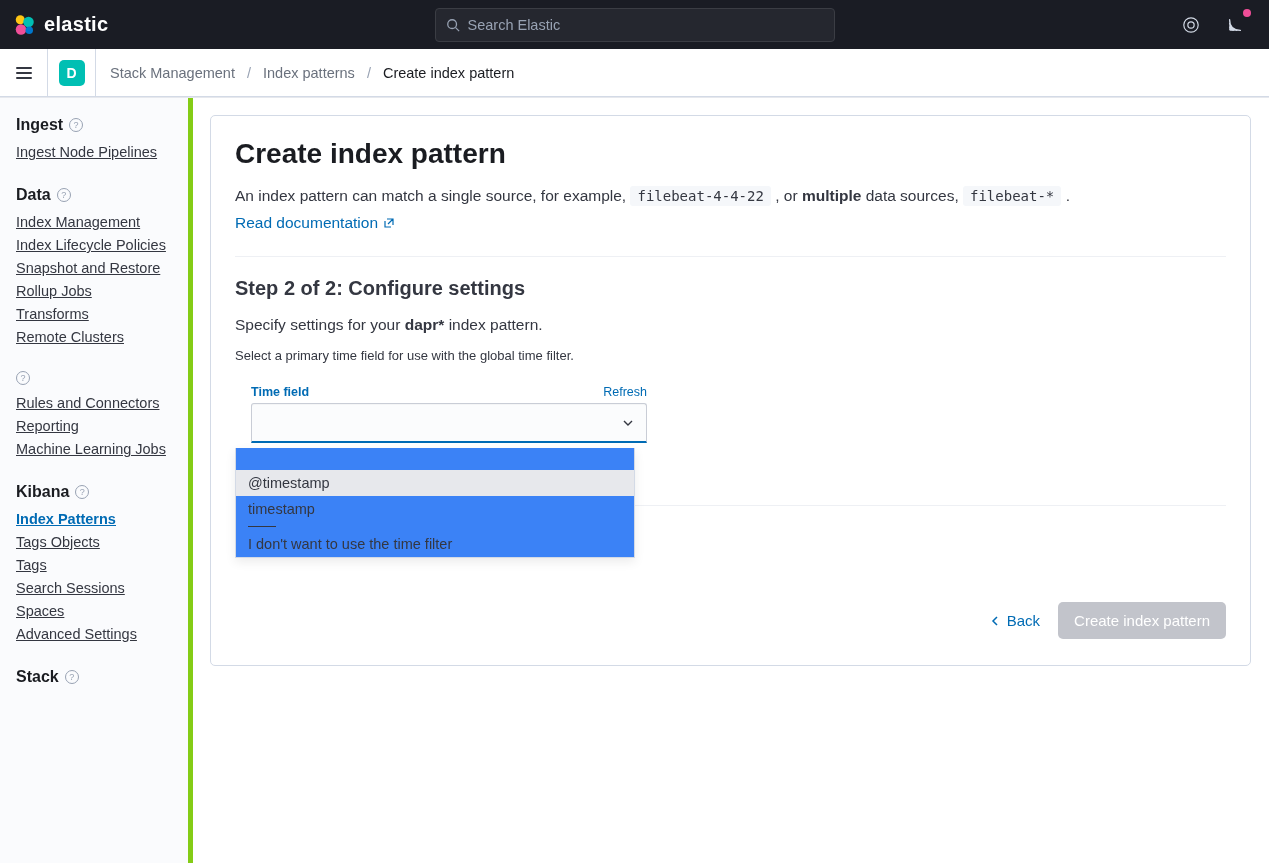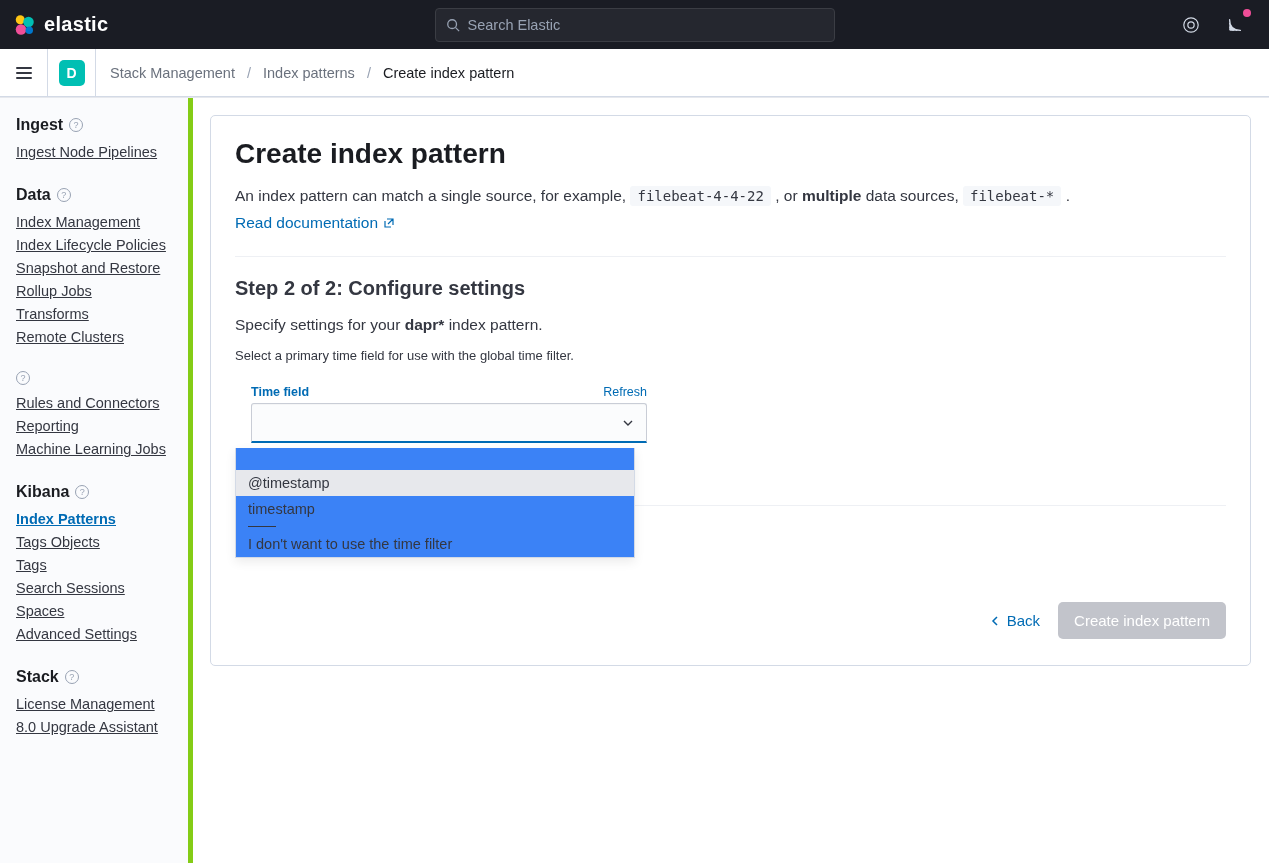--- a/index.html
+++ b/index.html
@@ -269,24 +269,20 @@
         <li class="side-item">Spaces</li>
         <li class="side-item">Advanced Settings</li>
       </ul>
     </div>
 
     <div class="side-section">
       <div class="side-heading">
         <span>Stack</span>
         <span class="side-help">?</span>
       </div>
-      <ul class="side-list">
-        <li class="side-item">License Management</li>
-        <li class="side-item">8.0 Upgrade Assistant</li>
-      </ul>
     </div>
 
   </aside>
 
   <main class="main-area">
     <div class="panel">
       <h1 class="page-title">Create index pattern</h1>
 
       <p class="intro">
         <span>An index pattern can match a single source, for example, </span>

